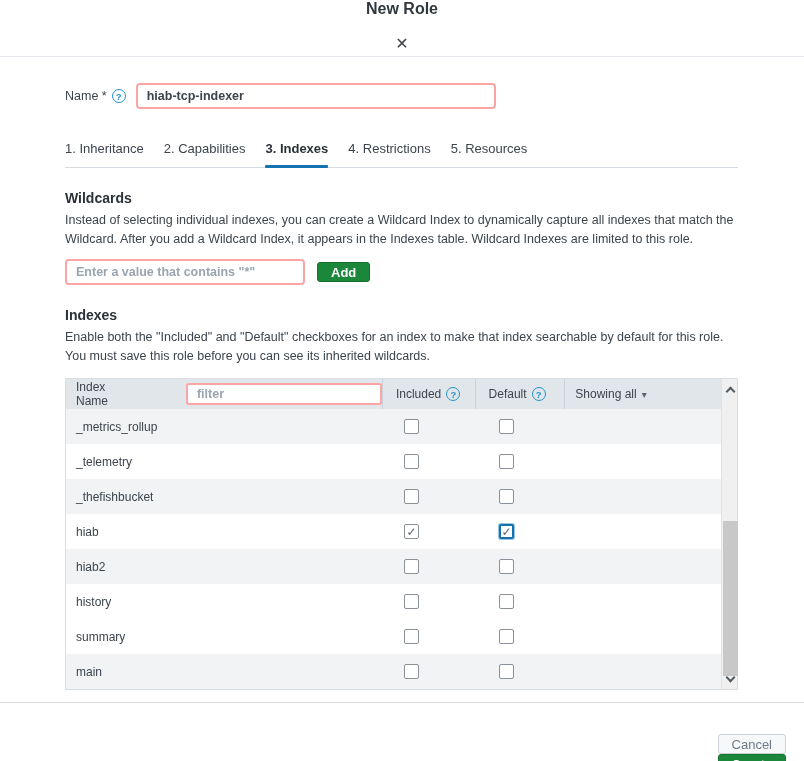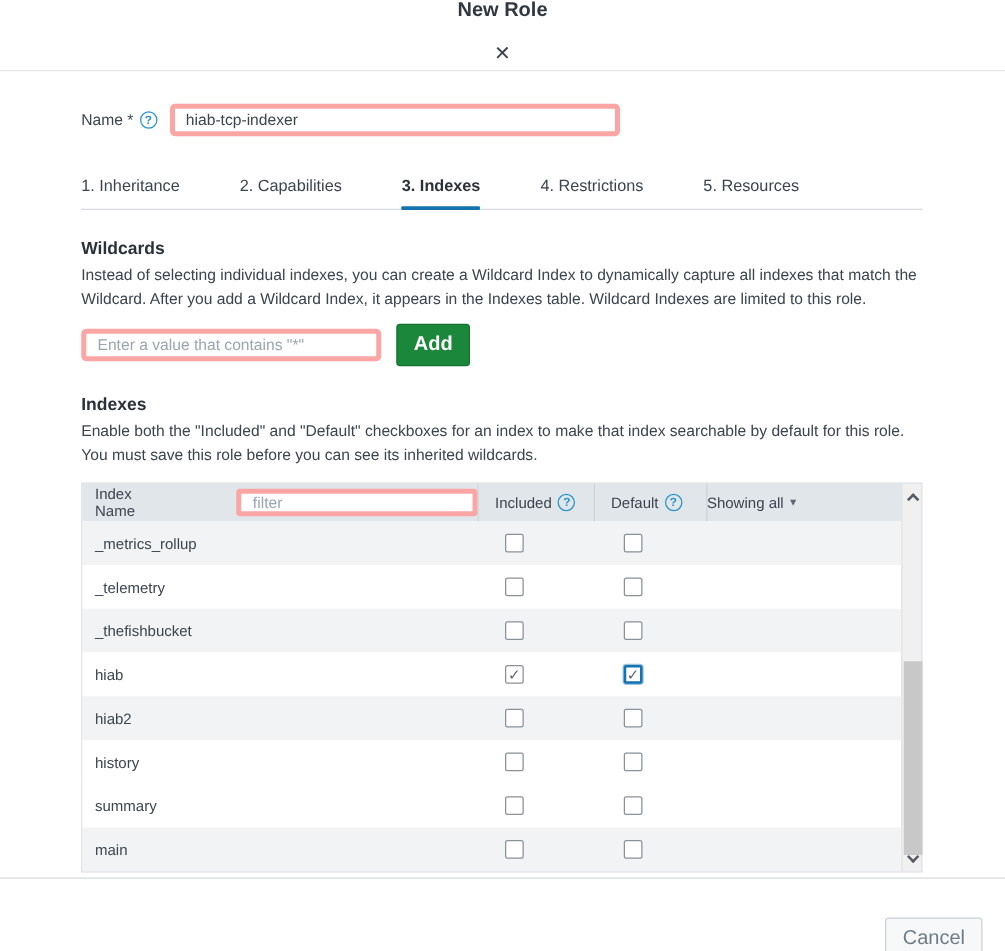--- a/index.html
+++ b/index.html
@@ -30,29 +30,29 @@
   .field-label { font-size: 12.5px; color: #3c444d; }
   .help-icon {
     display: inline-flex; align-items: center; justify-content: center;
     width: 14px; height: 14px; border: 1px solid #2593c9; border-radius: 50%;
     color: #2593c9; font-size: 9.5px; font-weight: 700;
     margin-left: 5px; vertical-align: -2px; cursor: pointer;
   }
   .text-input {
     font-family: "Liberation Sans", sans-serif;
     font-size: 12.5px; color: #3c444d;
-    border: 4px solid #fca5a5; border-radius: 4px;
-    height: 26px; padding: 0 9px; background: #fff; outline: none;
+    border: 2px solid #fca5a5; border-radius: 4px;
+    height: 26px; padding: 0 9px; background: #fff; outline: none; font-weight: bold;
   }
   .text-input::placeholder { color: #9aa5af; }
   .name-input { width: 360px; margin-left: 10px; }
   
   .tabs {
     margin-top: 32px;
-    display: flex; gap: 48px;
+    display: flex; gap: 20px;
     border-bottom: 1px solid #d5dbe0;
   }
   .tab {
     font-size: 13px; color: #3c444d; padding-bottom: 11px; cursor: pointer;
     position: relative; white-space: nowrap;
   }
   .tab.active { font-weight: 700; color: #2b3138; text-align: center; }
   .tab.active::after {
     content: ""; position: absolute; left: 0; right: 0; bottom: -1px;
     height: 3px; background: #1373b0; border-radius: 1px;
@@ -60,42 +60,42 @@
   
   .section-heading { font-size: 14px; font-weight: 700; color: #2b3138; margin-top: 22px; }
   .section-desc {
     font-size: 12.5px; color: #3c444d; line-height: 19px;
     margin-top: 5px; max-width: 676px;
   }
   .wildcard-row { margin-top: 10px; display: flex; align-items: center; }
   .wildcard-input { width: 240px; }
   .btn {
     font-family: "Liberation Sans", sans-serif;
-    height: 34px; border-radius: 3px; font-size: 16px;
+    height: 20px; border-radius: 3px; font-size: 13px;
     padding: 0 13px; cursor: pointer; border: 1px solid transparent;
   }
   .btn-green { background: #1a873b; border-color: #157231; color: #fff; font-weight: 700; }
   .add-btn { margin-left: 12px; }
   
   .index-table {
     margin-top: 12px; width: 673px;
     display: flex;
     border: 1px solid #d9dee3;
   }
   .table-main { width: 655px; }
   .table-header {
     display: flex; align-items: center; height: 30px;
     background: #e1e6eb; font-size: 12px; color: #3c444d;
   }
   .th { display: flex; align-items: center; height: 100%; }
   .th + .th { border-left: 1px solid #cbd3da; }
   .th-name { width: 325px; padding-left: 10px; gap: 44px; }
   .th-included { width: 95px; padding-left: 13px; }
   .th-default { width: 92px; padding-left: 13px; }
-  .th-showing { width: 161px; padding-left: 0; cursor: pointer; }
+  .th-showing { width: 161px; padding-left: 10px; cursor: pointer; }
   .filter-input { width: 205px; height: 22px; margin-left: 9px; border-radius: 3px; }
   .caret { font-size: 10px; color: #5c6773; margin-left: 5px; }
   .table-row { display: flex; align-items: center; height: 35px; font-size: 12px; color: #3c444d; }
   .table-row.odd { background: #f1f3f5; }
   .table-row.even { background: #ffffff; }
   .cell-name { width: 325px; padding-left: 10px; }
   .cell-included { width: 95px; padding-left: 13px; }
   .cell-default { width: 92px; padding-left: 13px; }
   .checkbox {
     width: 15px; height: 15px; background: #fff;

